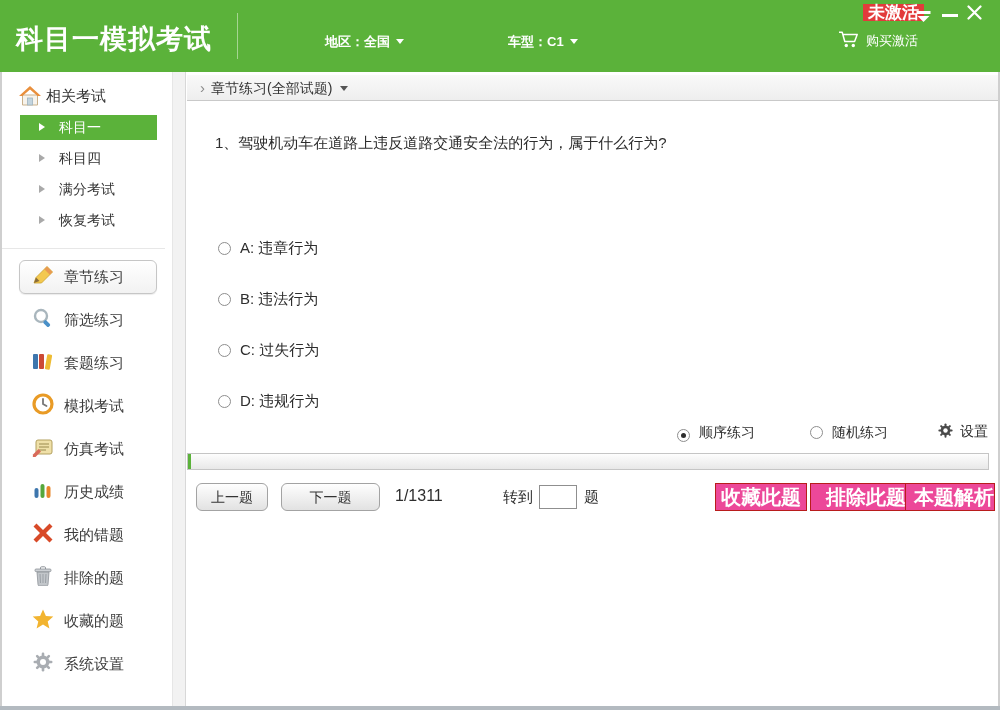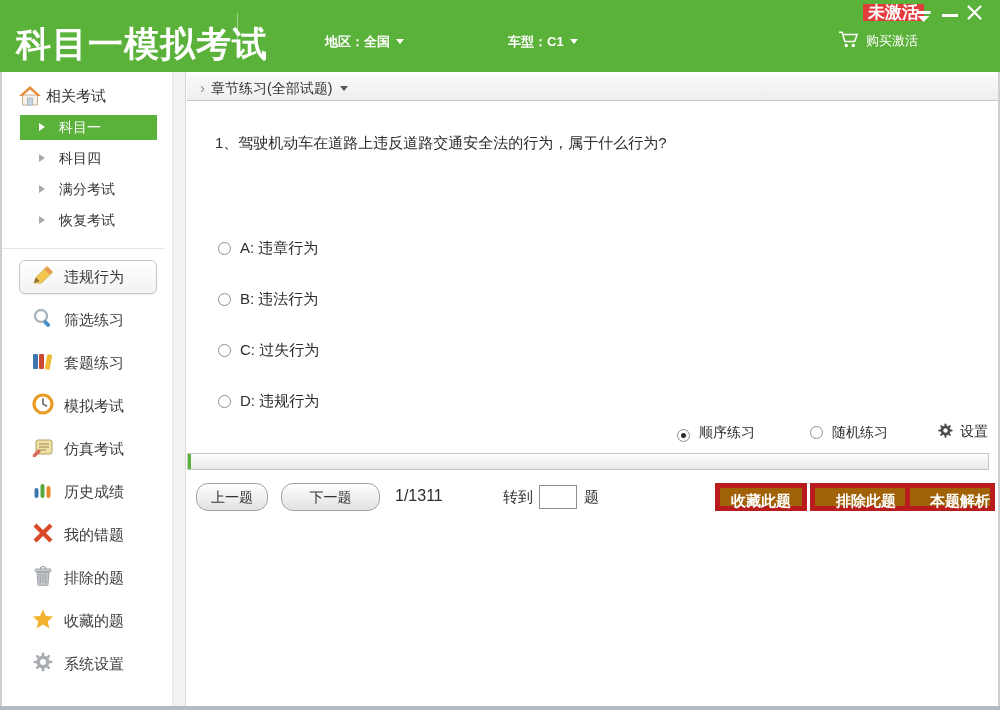--- a/index.html
+++ b/index.html
@@ -7,21 +7,21 @@
   body { font-family:"Liberation Sans","DejaVu Sans",sans-serif; background:#fff; }
   #app { position:relative; width:1000px; height:710px; background:#fff; }
 
   
   .frame-left  { position:absolute; left:0; top:72px; bottom:0; width:2px; background:#cfcfcf; }
   .frame-right { position:absolute; right:0; top:72px; bottom:0; width:2px; background:#cfcfcf; }
   .frame-bottom{ position:absolute; left:0; right:0; bottom:0; height:4px; background:#b3bac0; }
 
   
   #header { position:absolute; left:0; top:0; width:1000px; height:72px; background:#5bb23a; }
-  .app-title { position:absolute; left:16px; top:21px; font-size:35px; font-weight:bold; color:#fff; letter-spacing:1px; }
+  .app-title { position:absolute; left:16px; top:21px; font-size:27px; font-weight:bold; color:#fff; letter-spacing:1px; }
   .title-sep { position:absolute; left:237px; top:13px; width:1px; height:46px; background:rgba(255,255,255,0.45); }
   .hdr-dd { position:absolute; top:33px; color:#fff; font-size:13px; font-weight:bold; cursor:pointer; }
   .caret { display:inline-block; width:0; height:0; border-left:4px solid transparent; border-right:4px solid transparent; border-top:5px solid #fff; margin-left:6px; vertical-align:2px; }
   .buy { position:absolute; left:838px; top:31px; color:#fff; font-size:13px; cursor:pointer; }
   .buy svg { vertical-align:-3px; margin-right:6px; }
   .badge { position:absolute; left:863px; top:4px; background:#e23b3b; color:#fff; font-size:17px; font-weight:bold; padding:2px 5px; line-height:13px; }
   .win-btn { position:absolute; cursor:pointer; }
   .min-bar { width:16px; height:3px; background:#fff; }
 
   
@@ -53,25 +53,25 @@
   .radio { display:inline-block; width:13px; height:13px; border:1px solid #8e8e8e; border-radius:50%; background:#fff; vertical-align:-2px; }
   .radio.checked { position:relative; }
   .radio.checked::after { content:""; position:absolute; left:3px; top:3px; width:5px; height:5px; border-radius:50%; background:#2d2d2d; }
   .opt-row .lbl { font-size:15px; color:#2e2e2e; margin-left:9px; }
   .mode-lbl { position:absolute; top:352px; font-size:14px; color:#2e2e2e; cursor:pointer; }
   .mode-radio { position:absolute; top:354px; cursor:pointer; }
   .settings-grp { position:absolute; left:751px; top:351px; cursor:pointer; }
   .settings-grp .lbl { font-size:14px; color:#2e2e2e; margin-left:7px; vertical-align:2px; }
   .progress { position:absolute; left:0; right:9px; top:381px; height:17px; border:1px solid #c5c5c5; background:linear-gradient(#fdfdfd,#e8e8e8); }
   .progress .fill { position:absolute; left:0; top:0; bottom:0; width:3px; background:#5bb23a; }
-  .gray-btn { position:absolute; top:411px; height:28px; background:linear-gradient(#fefefe,#e2e2e2); border:1px solid #a3a3a3; border-radius:12px; font-size:14px; color:#333; text-align:center; line-height:26px; cursor:pointer; }
+  .gray-btn { position:absolute; top:411px; height:28px; background:linear-gradient(#fefefe,#e2e2e2); border:1px solid #a3a3a3; border-radius:6px; font-size:14px; color:#333; text-align:center; line-height:26px; cursor:pointer; }
   .pos-text { position:absolute; left:208px; top:415px; font-size:16px; color:#2e2e2e; }
   .goto-lbl { position:absolute; top:416px; font-size:15px; color:#2e2e2e; }
   .goto-input { position:absolute; left:352px; top:413px; width:38px; height:24px; border:1px solid #8f8f8f; background:#fff; font-size:14px; text-align:center; }
-  .green-btn { position:absolute; top:411px; height:28px; background:#a16207; border:5px solid #b91c1c; color:#fff; font-size:15px; font-weight:bold; text-align:center; line-height:26px; cursor:pointer; }
+  .green-btn { position:absolute; top:411px; height:28px; background:#ec4899; border:1px solid #b91c1c; color:#fff; font-size:20px; font-weight:bold; text-align:center; line-height:26px; cursor:pointer; }
 </style>
 </head>
 <body>
 
 <div id="app">
 
   <div id="header">
     <div class="app-title">科目一模拟考试</div>
     <div class="title-sep"></div>
 
@@ -143,21 +143,21 @@
     <div class="menu-box"></div>
 
     <div class="menu-item" style="top:193px;">
       <span class="icon">
         <svg width="22" height="20" viewBox="0 0 22 20">
             <path d="M2 18 L4 12.5 L15 1.5 L20.5 7 L9.5 18 Z" fill="#f3c84f" stroke="#caa12f" stroke-width="0.8"></path>
             <path d="M15 1.5 L20.5 7 L17.8 9.7 L12.3 4.2 Z" fill="#e89a52"></path>
             <path d="M2 18 L4 12.5 L7.5 16 Z" fill="#8a6d3b"></path>
           </svg>
       </span>
-      <span class="lbl">违规行为</span>
+      <span class="lbl">章节练习</span>
     </div>
     <div class="menu-item" style="top:236px;">
       <span class="icon">
         <svg width="22" height="22" viewBox="0 0 22 22">
             <circle cx="9" cy="9" r="6" fill="#fff" stroke="#a9b6bd" stroke-width="2.4"></circle>
             <rect x="13.5" y="12.5" width="7.5" height="4" rx="1.6" transform="rotate(45 13.5 12.5)" fill="#4a90c8"></rect>
           </svg>
       </span>
       <span class="lbl">筛选练习</span>
     </div>

